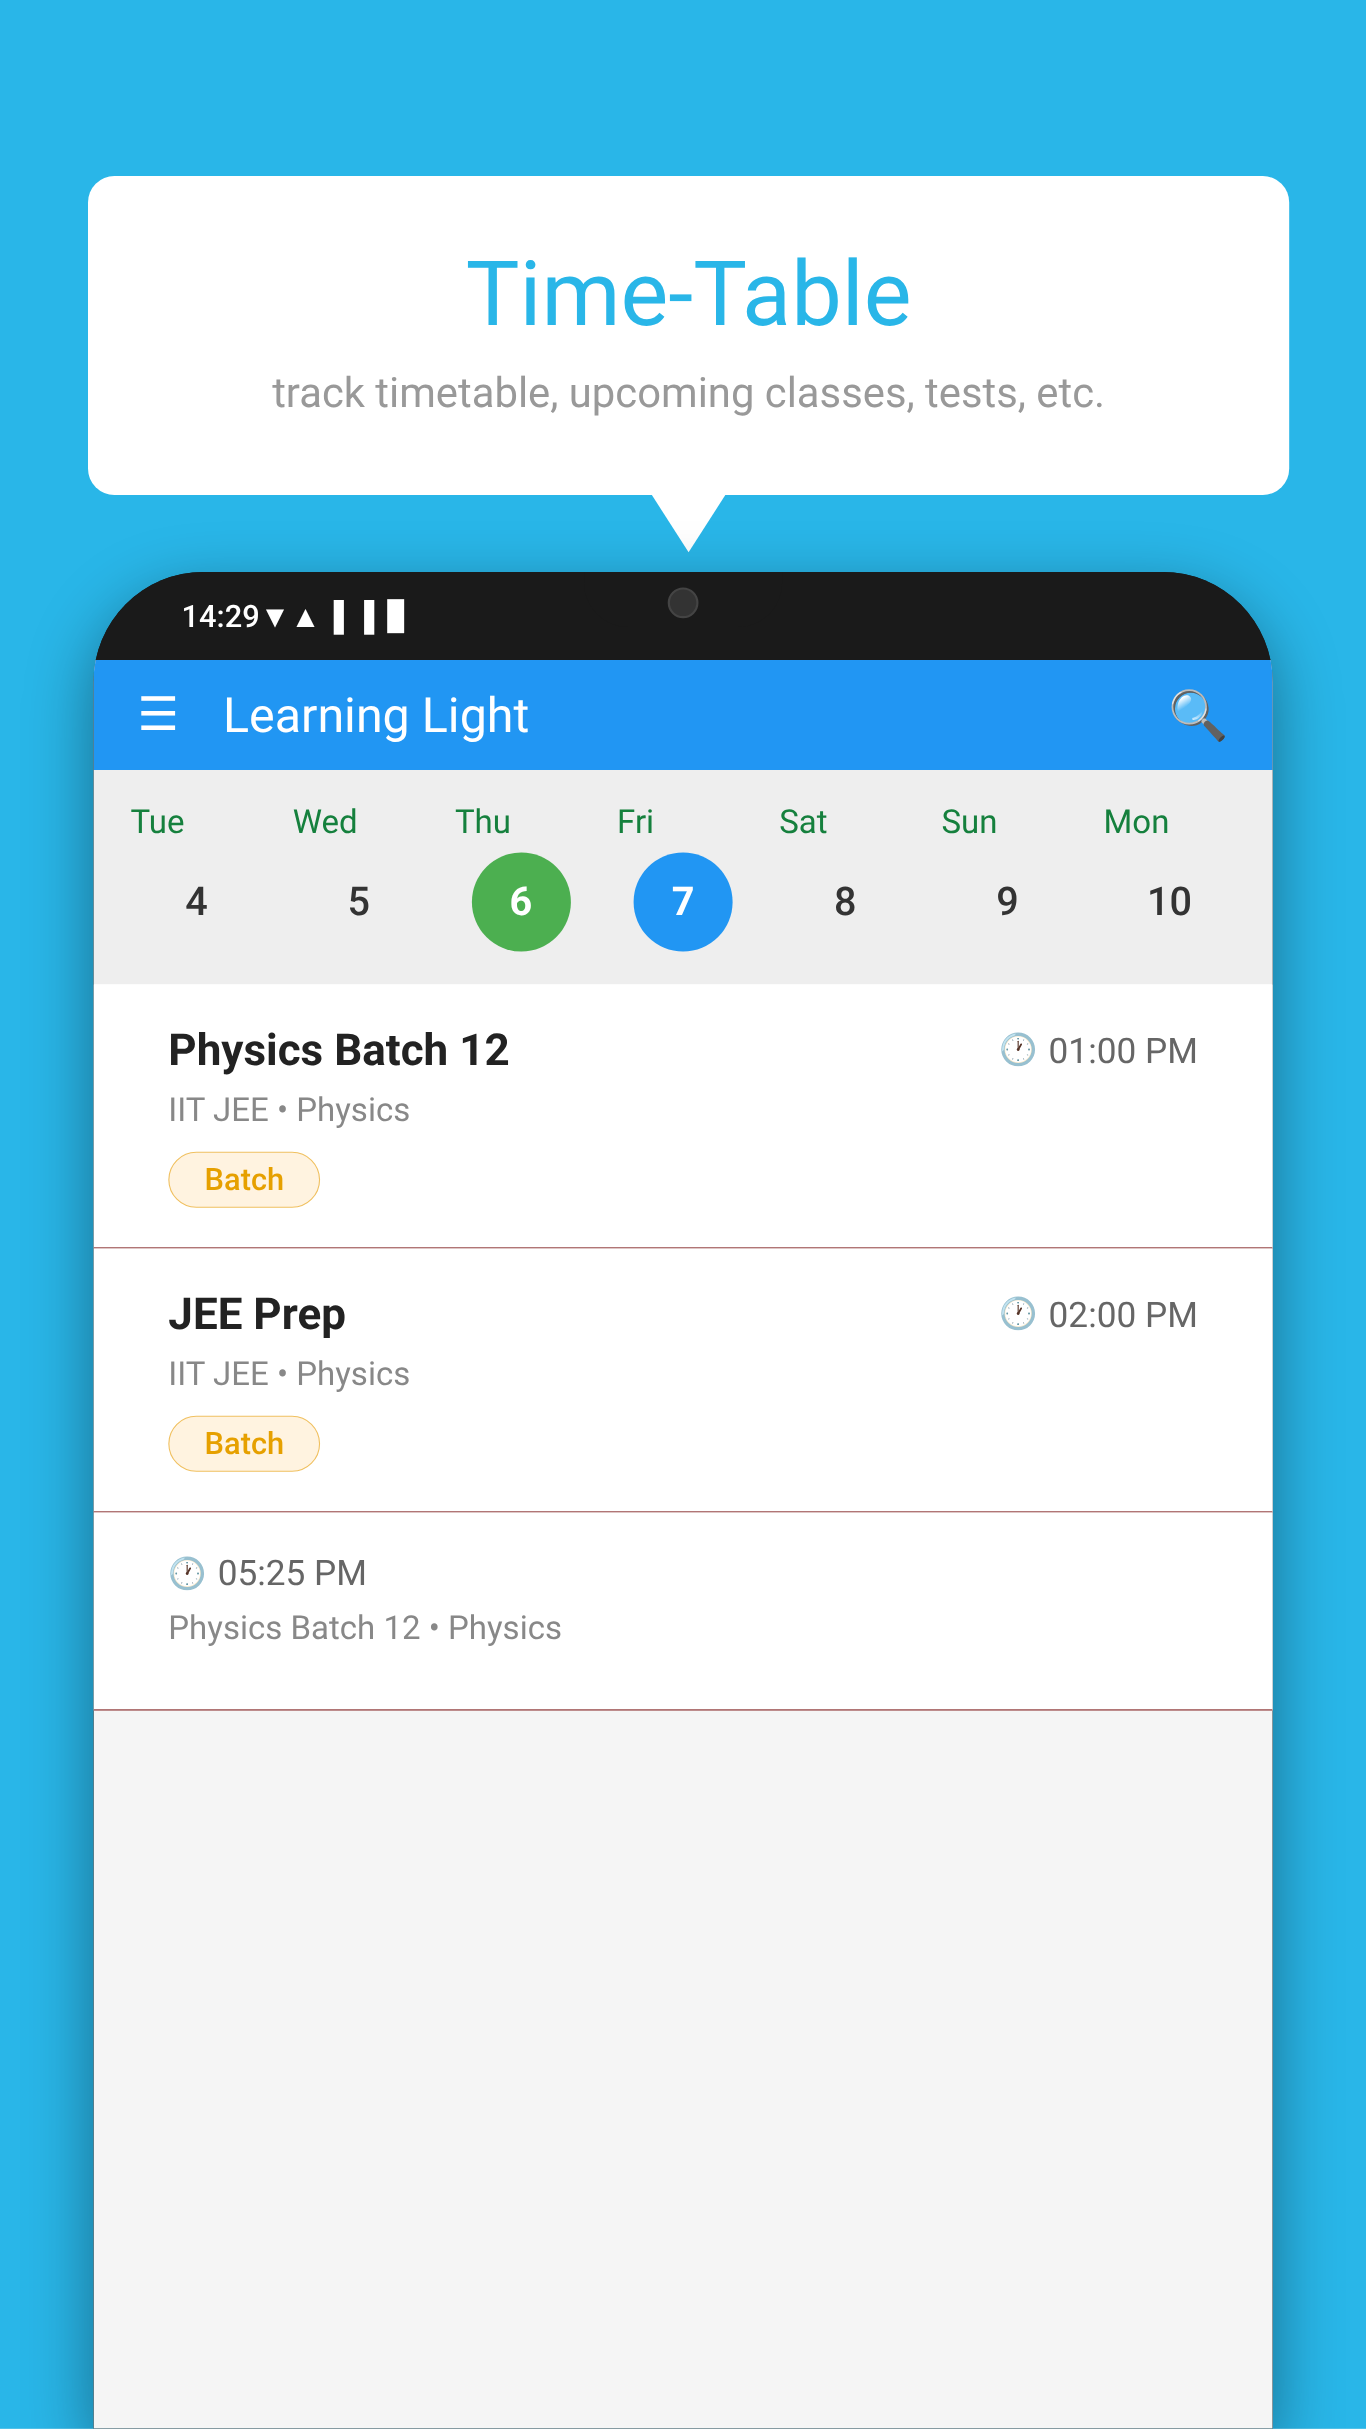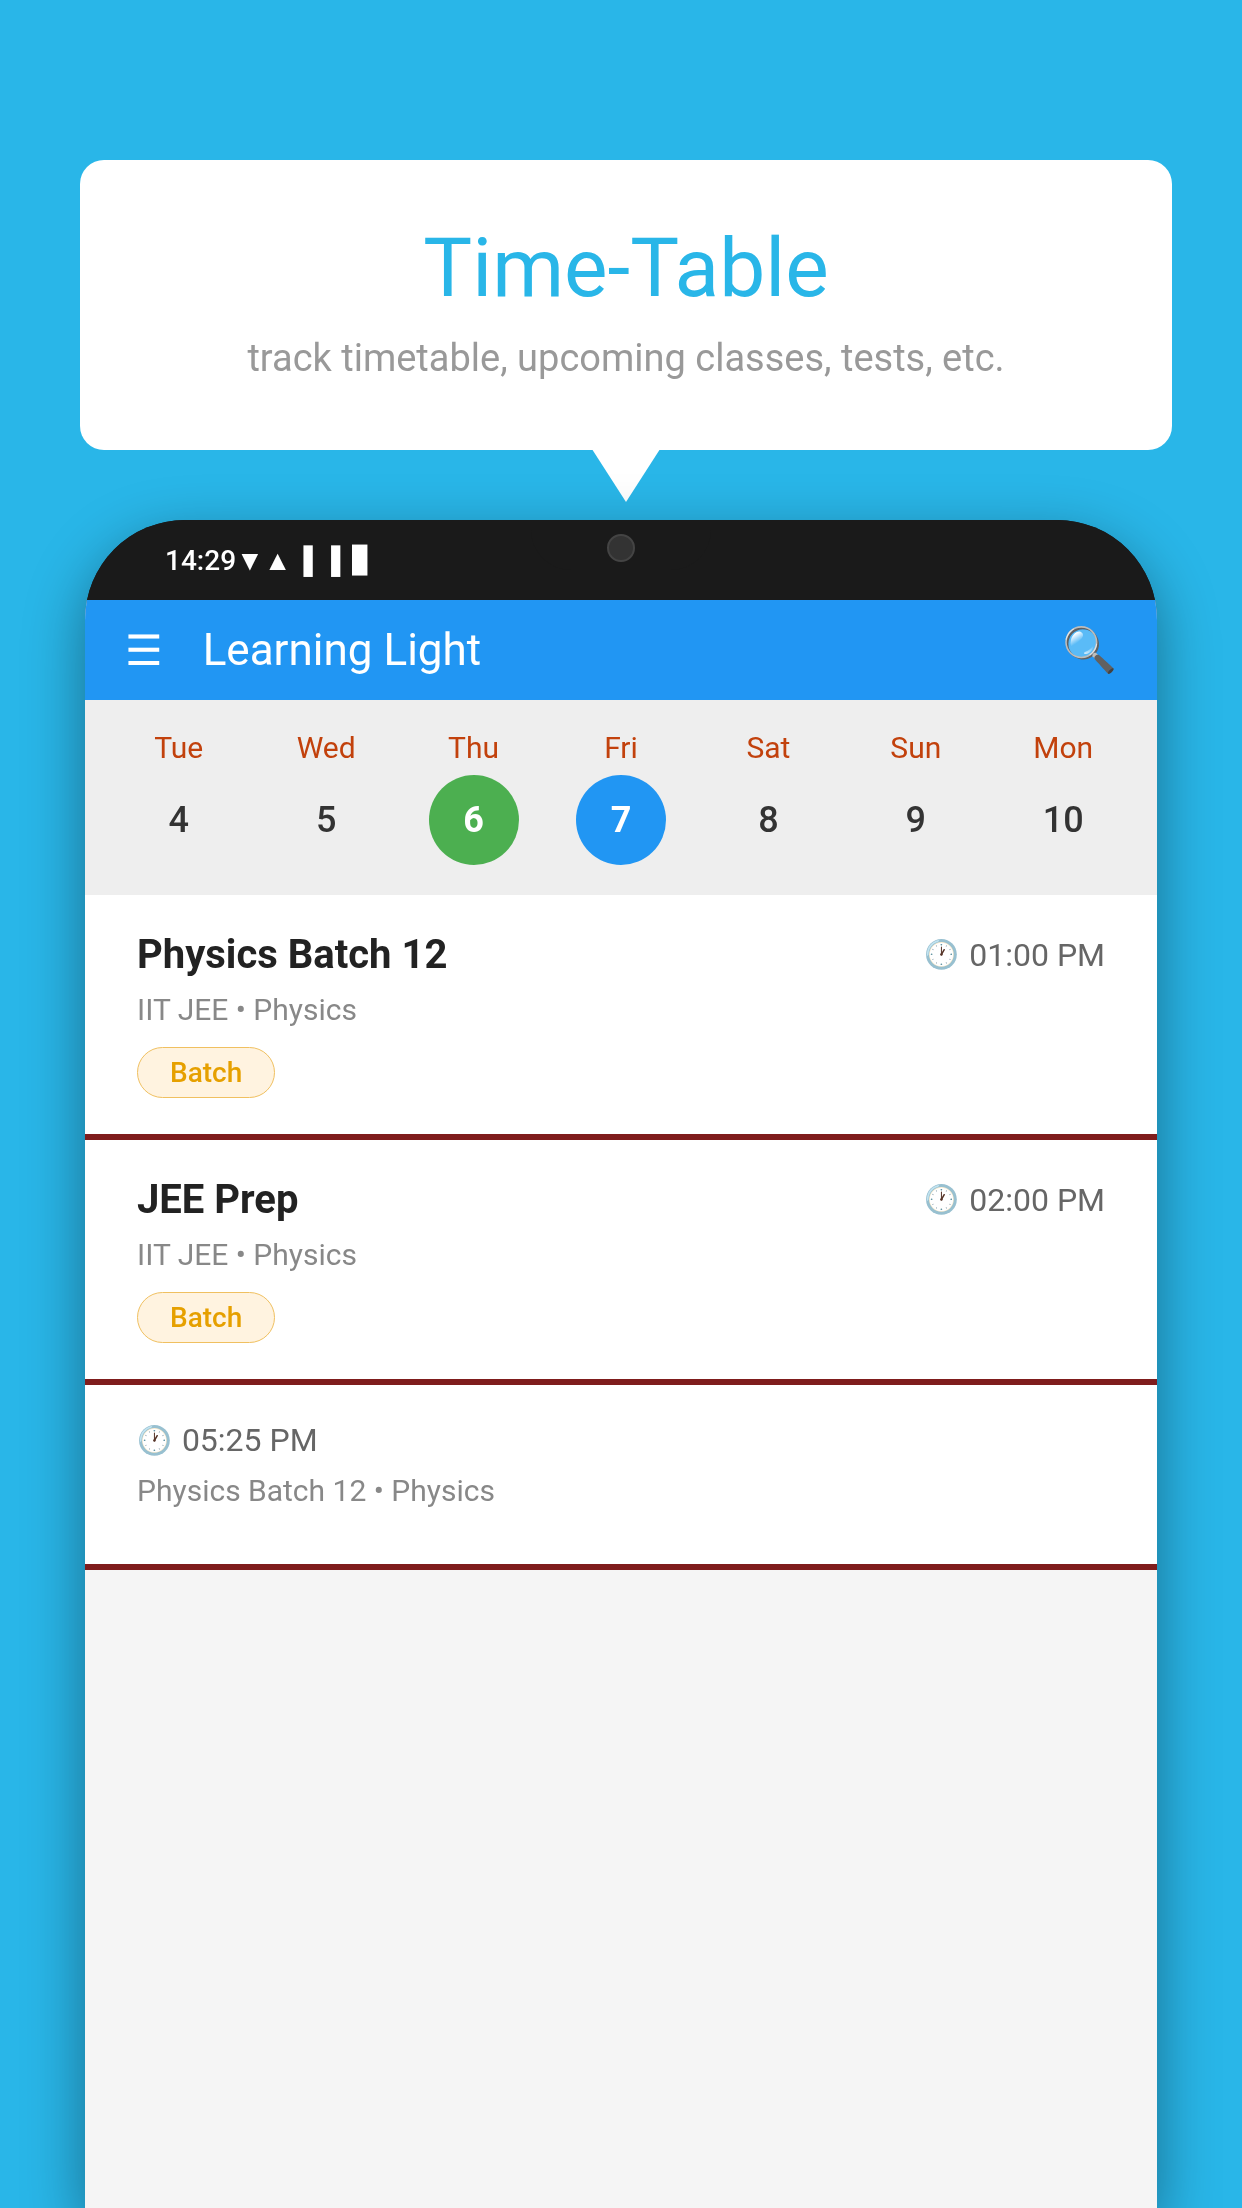--- a/index.html
+++ b/index.html
@@ -154,24 +154,23 @@
       padding: 20px 0;
     }
 
     .day-headers {
       display: flex;
       justify-content: space-around;
       padding: 10px 20px 0;
     }
 
     .day-header {
-      color: #c2410c;
+      color: #15803d;
       font-size: 30px;
       width: 120px;
-      text-align: center;
     }
 
     .day-numbers {
       display: flex;
       justify-content: space-around;
       padding: 10px 20px 10px;
       align-items: center;
     }
 
     .day-number {
@@ -206,22 +205,22 @@
       padding: 8px 0 16px;
     }
 
     
     .class-list {
       background: white;
     }
 
     .class-card {
       background: white;
-      padding: 36px 52px;
-      border-bottom: 6px solid #7f1d1d;
+      padding: 36px 68px;
+      border-bottom: 1px solid #7f1d1d;
     }
 
     .class-card-header {
       display: flex;
       justify-content: space-between;
       align-items: center;
       margin-bottom: 14px;
     }
 
     .class-name {

